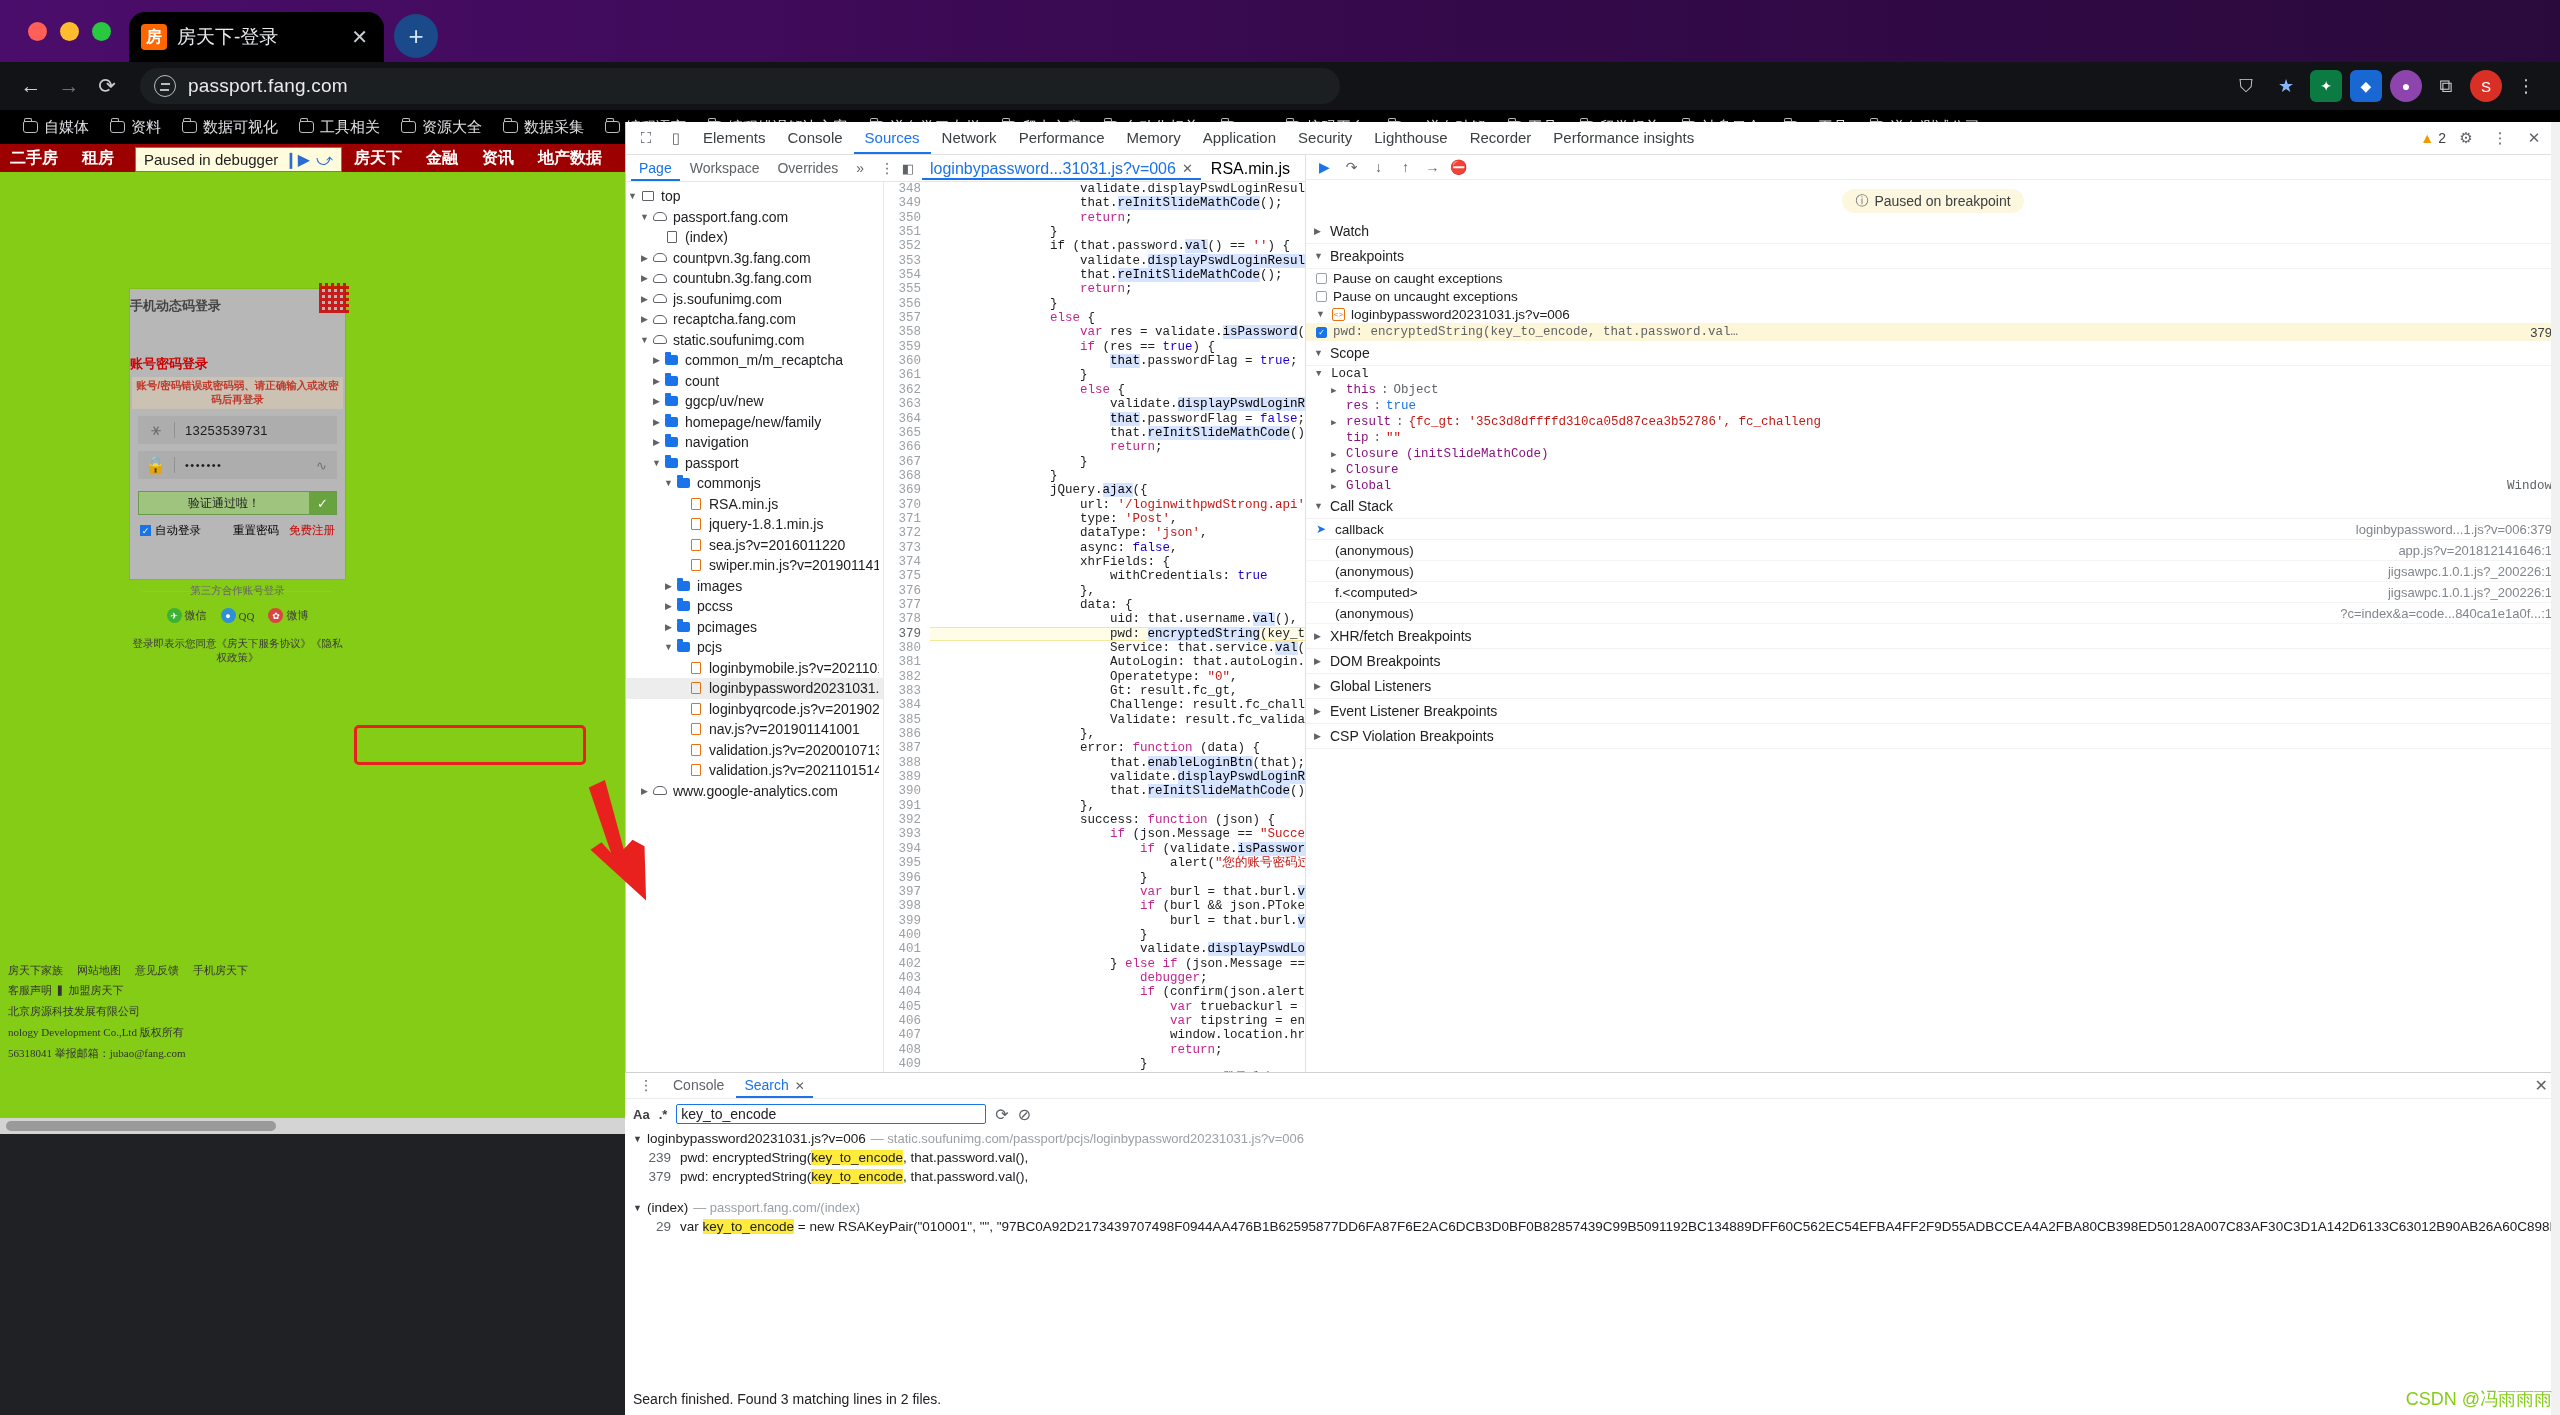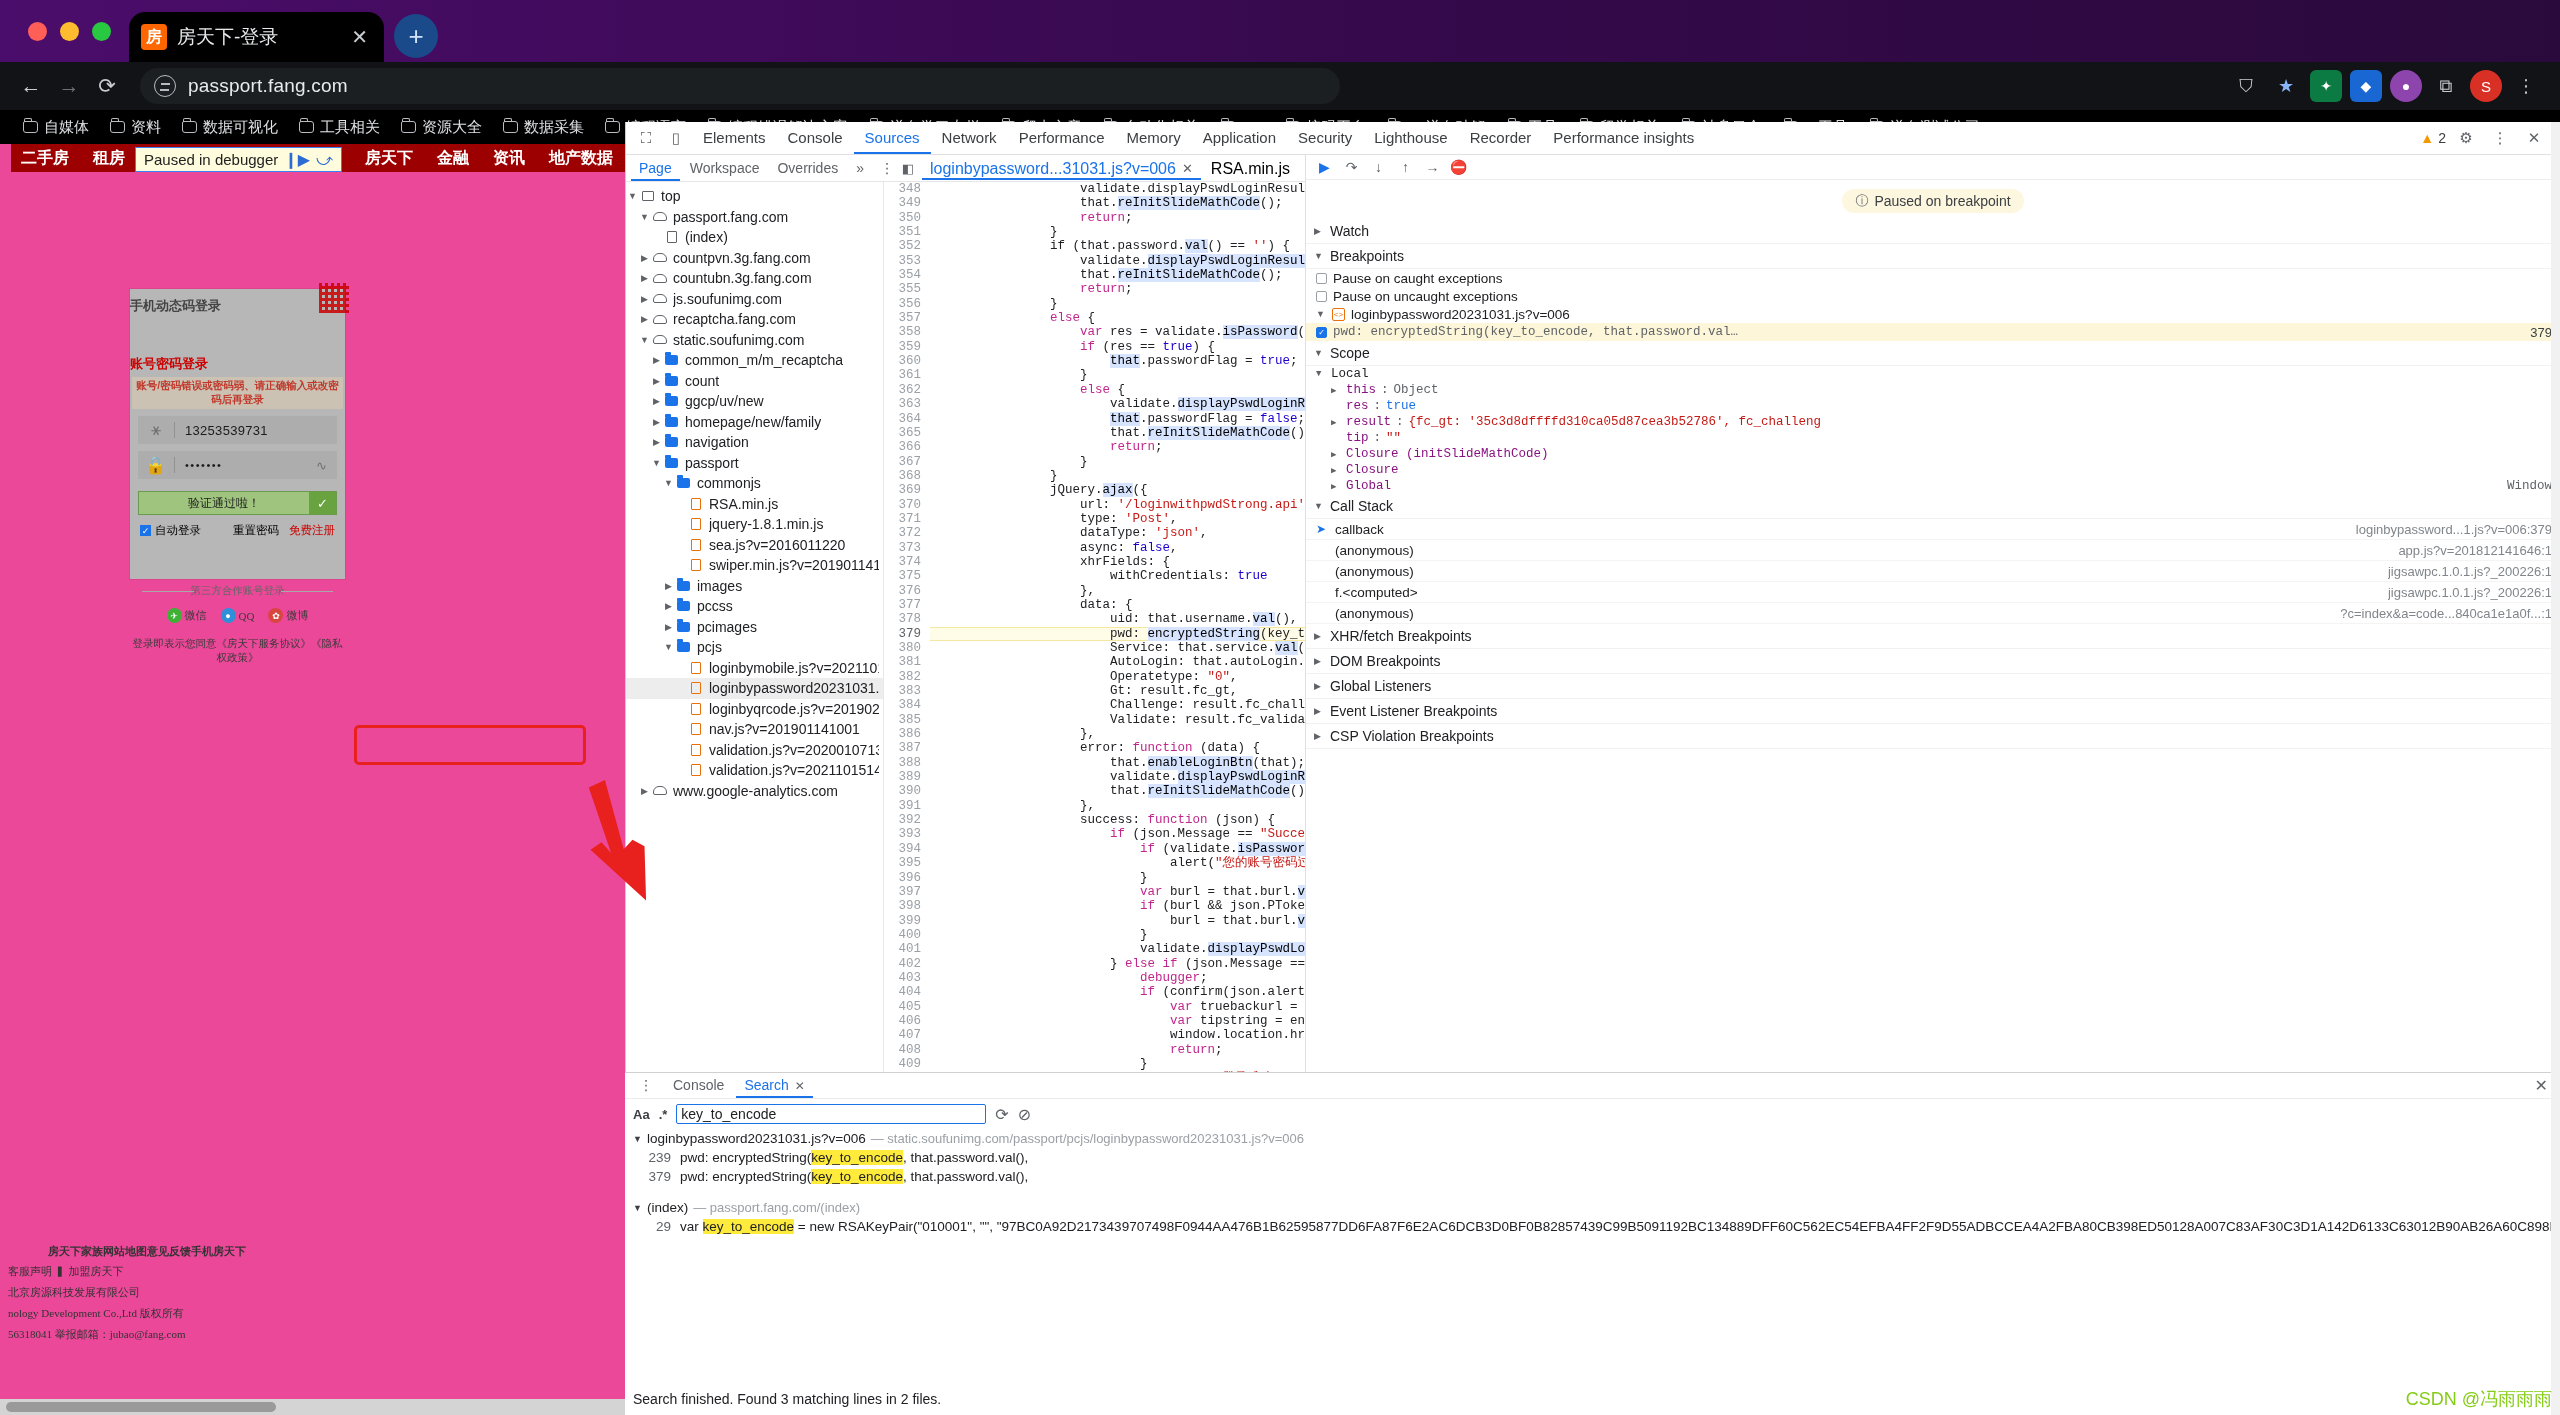--- a/index.html
+++ b/index.html
@@ -61,21 +61,21 @@
   .bookmarks {
     height:34px; background:#000; display:flex; align-items:center; padding:0 14px; gap:3px;
     color:#dfe1e5; font-size:15px; overflow:hidden;
   }
   .bm { display:flex; align-items:center; gap:6px; padding:3px 9px; border-radius:5px; white-space:nowrap;}
   .bm .fi { width:15px; height:12px; border:1.4px solid #b9bdc2; border-radius:2px 3px 3px 3px; position:relative; flex:0 0 auto;}
   .bm .fi::before{content:'';position:absolute;top:-4px;left:0;width:6px;height:3px;border:1.4px solid #b9bdc2;border-bottom:none;border-radius:2px 2px 0 0;}
   .bm-right { margin-left:auto; display:flex; align-items:center; gap:8px; }
 
   
-  .page { position:absolute; left:0; top:144px; width:625px; height:1271px; background:#ec4899; overflow:hidden;padding-left:11px; }
+  .page { position:absolute; left:0; top:144px; width:625px; height:990px; background:#84cc16; overflow:hidden; }
   .site-nav { height:28px; background:#9d0000; color:#fff; display:flex; align-items:center;
               gap:24px; padding:0 10px; font-size:16px; font-weight:bold; white-space:nowrap; font-family:"Liberation Serif", serif;}
   .paused-badge {
     position:absolute; left:135px; top:3px; background:#fffbdd; border:1px solid #3b82f6;
     display:flex; align-items:center; gap:6px; padding:2px 8px; font-size:15px; color:#222;
     font-family:"Liberation Sans", sans-serif; font-weight:normal; z-index:5;
   }
   .pb-ic { font-size:16px; color:#2b6cd4; }
 
   .loginbox { position:absolute; left:130px; top:145px; width:215px; height:290px;
@@ -111,21 +111,21 @@
   .lb-third::before{left:12px;} .lb-third::after{right:12px;}
   .lb-socials { display:flex; justify-content:center; gap:14px; margin-top:10px; align-items:center; font-size:11px; color:#3a3a3a;
                 font-family:"Liberation Serif", serif;}
   .so { display:flex; align-items:center; gap:3px;}
   .so-d { width:15px; height:15px; border-radius:50%; color:#fff; font-size:9px; display:flex;align-items:center;justify-content:center;}
   .so-wx{background:#3eb135;} .so-qq{background:#2f8fd8;} .so-wb{background:#d9453f;}
   .lb-terms { text-align:center; font-size:10.5px; color:#3a3a3a; margin-top:14px; font-family:"Liberation Serif", serif;}
 
   .page-foot { position:absolute; left:0; bottom:70px; width:625px; padding:0 8px; color:#333; font-size:11px; line-height:1.9;
                font-family:"Liberation Serif", serif;}
-  .pf-links { display:flex; font-weight:bold;margin-left:40px; }
+  .pf-links { display:flex; gap:14px; font-weight:normal; }
   .page-scroll { position:absolute; left:0; bottom:0; width:625px; height:16px; background:#d4d4d4; }
   .page-scroll i { display:block; height:10px; margin:3px 0 0 6px; width:270px; background:#9a9a9a; border-radius:5px;}
 
   
   .devtools { position:absolute; left:625px; top:122px; width:1935px; height:1293px;
               background:#fff; border-left:1px solid #cdcdcd; display:flex; flex-direction:column;
               font-family:"Liberation Sans", sans-serif; }
   .dt-top { height:33px; display:flex; align-items:center; border-bottom:1px solid #e0e0e0; padding:0 6px; gap:2px;}
   .dt-icbtn { width:28px; height:26px; display:flex; align-items:center; justify-content:center; color:#5f6368; font-size:15px;}
   .dt-tab { padding:0 11px; height:32px; line-height:32px; font-size:15px; color:#3c4043; white-space:nowrap;}

